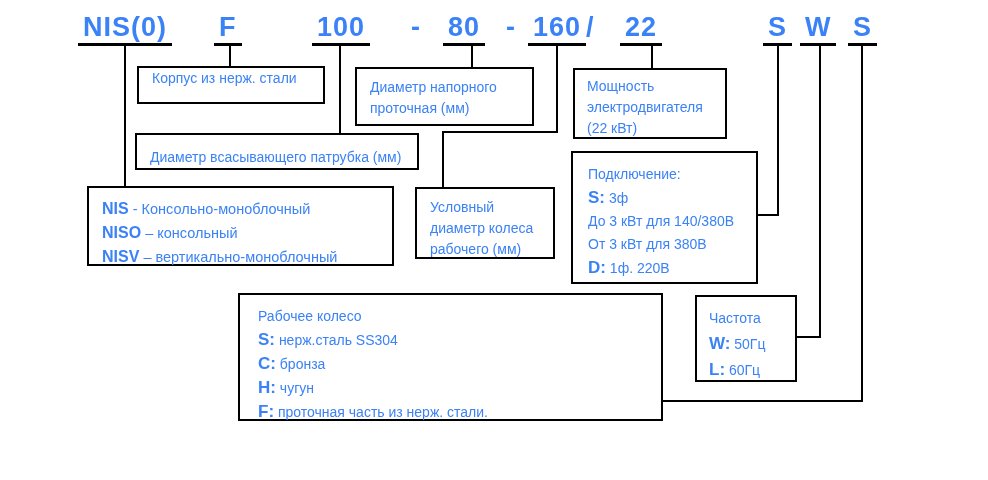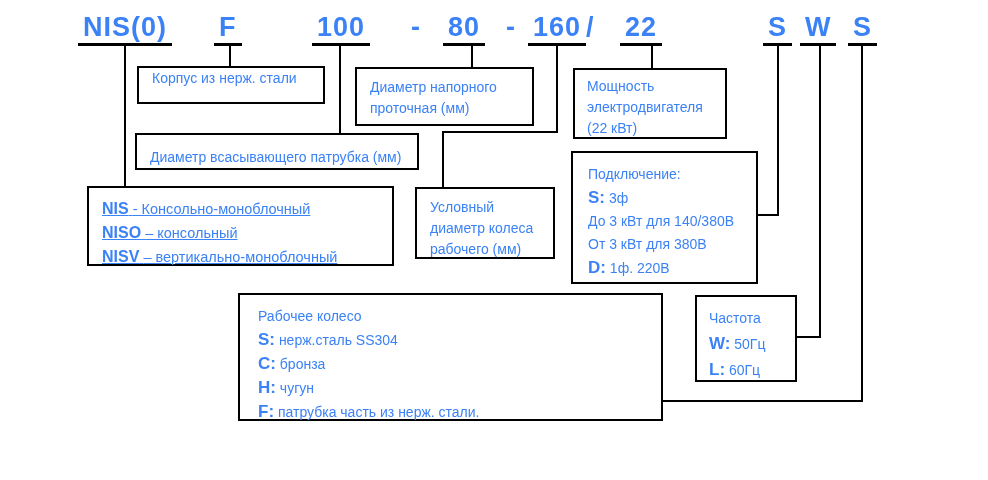--- a/index.html
+++ b/index.html
@@ -48,21 +48,21 @@
     line-height: 21px;
   }
   .box .k {
     font-weight: bold;
     font-size: 17px;
   }
   .box-casing        { left:137px; top:66px;  width:188px; height:38px; display:flex; align-items:flex-start; padding-left:13px; }
   .box-discharge     { left:355px; top:67px;  width:179px; height:59px; padding:8px 0 0 13px; }
   .box-power         { left:573px; top:68px;  width:154px; height:71px; padding:6px 0 0 12px; }
   .box-suction       { left:135px; top:133px; width:284px; height:37px; display:flex; align-items:flex-end; padding-left:13px; }
-  .box-series        { left:87px;  top:186px; width:307px; height:80px; padding:9px 0 0 13px; line-height:23px; font-size:14.5px;text-decoration:underline; }
+  .box-series        { left:87px;  top:186px; width:307px; height:80px; padding:9px 0 0 13px; line-height:23px; font-size:14.5px; }
   .box-series .k     { font-size:16px; }
   .box-impdia        { left:415px; top:187px; width:140px; height:72px; padding:8px 0 0 13px; }
   .box-connection    { left:571px; top:151px; width:187px; height:133px; padding:10px 0 0 15px; line-height:23px; }
   .box-impmat        { left:238px; top:293px; width:425px; height:128px; padding:10px 0 0 18px; line-height:23px; }
   .box-frequency     { left:679px; top:295px; width:102px; height:87px; padding:9px 0 0 12px; line-height:25px;margin-left:16px; }
 </style>
 </head>
 <body>
 
 <div class="stage">
@@ -128,21 +128,21 @@
     <div>До 3 кВт для 140/380В</div>
     <div>От 3 кВт для 380В</div>
     <div><span class="k">D:</span> <span>1ф. 220В</span></div>
   </div>
 
   <div class="box box-impmat">
     <div>Рабочее колесо</div>
     <div><span class="k">S:</span> <span>нерж.сталь SS304</span></div>
     <div><span class="k">C:</span> <span>бронза</span></div>
     <div><span class="k">H:</span> <span>чугун</span></div>
-    <div><span class="k">F:</span> <span>патрубка часть из нерж. стали.</span></div>
+    <div><span class="k">F:</span> <span>проточная часть из нерж. стали.</span></div>
   </div>
 
   <div class="box box-frequency">
     <div>Частота</div>
     <div><span class="k">W:</span> <span>50Гц</span></div>
     <div><span class="k">L:</span> <span>60Гц</span></div>
   </div>
 
 </div>
 

